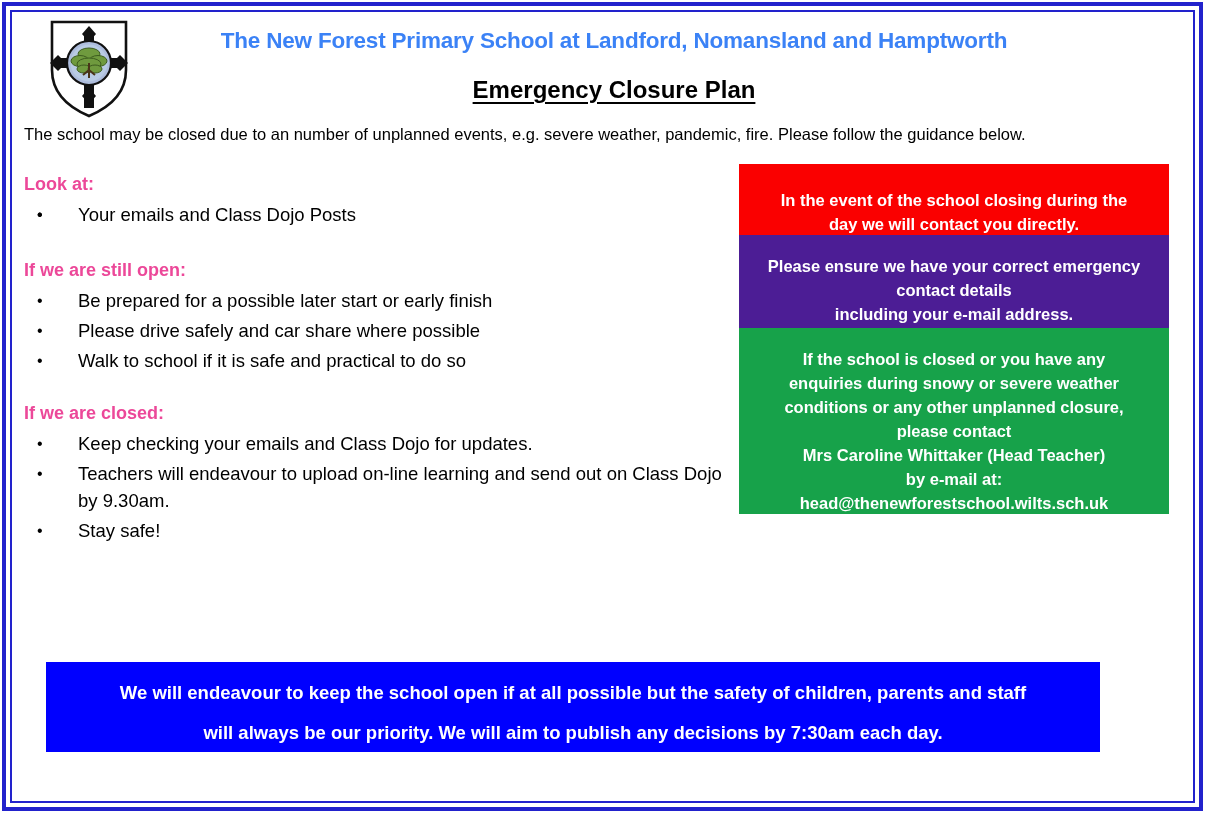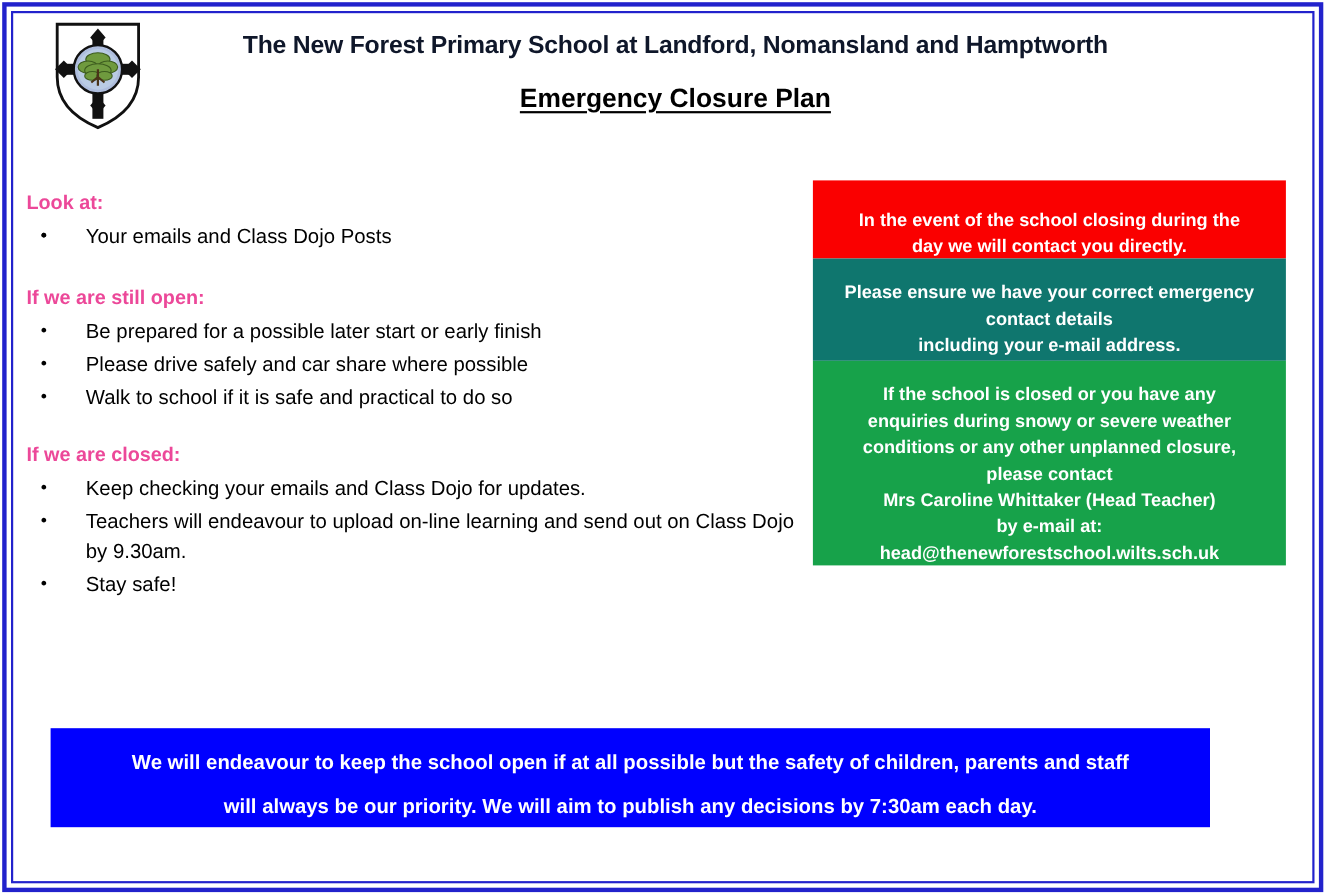--- a/index.html
+++ b/index.html
@@ -52,21 +52,21 @@
   }
   .title-block {
     position: absolute;
     left: 150px; top: 12px;
     width: 900px;
     text-align: center;
   }
   .title-line1 {
     font-size: 22.5px;
     font-weight: bold;
-    color: #0f172a;
+    color: #3b82f6;
     letter-spacing: -0.2px;
     line-height: 30px;
     white-space: nowrap;
   }
   .title-line2 {
     font-size: 24px;
     font-weight: bold;
     color: #000000;
     text-decoration: underline;
     text-underline-offset: 4px;
@@ -182,20 +182,21 @@
           <path d="M41 45 L41 60 M41 52 L35 57 M41 52 L47 57" stroke="#4a3418" stroke-width="2" fill="none"></path>
         </svg>
       </div>
 
       <div class="title-block">
         <div class="title-line1">The New Forest Primary School at Landford, Nomansland and Hamptworth</div>
         <div class="title-line2">Emergency Closure Plan</div>
       </div>
     </div>
 
+    <div class="intro">The school may be closed due to an number of unplanned events, e.g. severe weather, pandemic, fire. Please follow the guidance below.</div>
 
     <div class="left-col">
 
       <div class="sec-head">Look at:</div>
       <ul class="blist">
         <li>
           <span class="bullet">•</span>
         </li>
         <li>
           <span class="bullet">•</span>
@@ -238,21 +239,21 @@
           <span>Stay safe!</span>
         </li>
       </ul>
     </div>
 
     <div class="box box-red" style="background-color: rgb(250, 0, 0);">
       <div class="ln">In the event of the school closing during the</div>
       <div class="ln">day we will contact you directly.</div>
     </div>
 
-    <div class="box box-orange" style="background-color: #0f766e;">
+    <div class="box box-orange" style="background-color: #4c1d95;">
       <div class="ln">Please ensure we have your correct emergency</div>
       <div class="ln">contact details</div>
       <div class="ln">including your e-mail address.</div>
     </div>
 
     <div class="box box-green" style="background-color: rgb(23, 162, 74);">
       <div class="ln">If the school is closed or you have any</div>
       <div class="ln">enquiries during snowy or severe weather</div>
       <div class="ln">conditions or any other unplanned closure,</div>
       <div class="ln">please contact</div>

